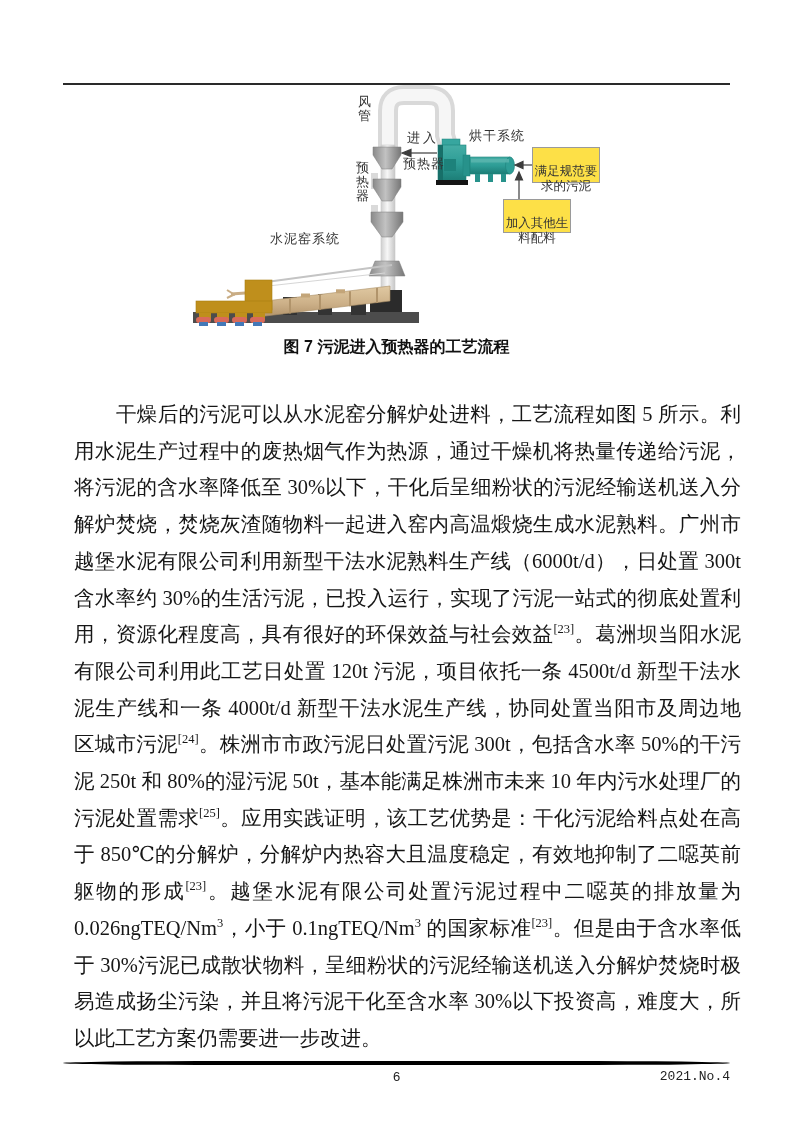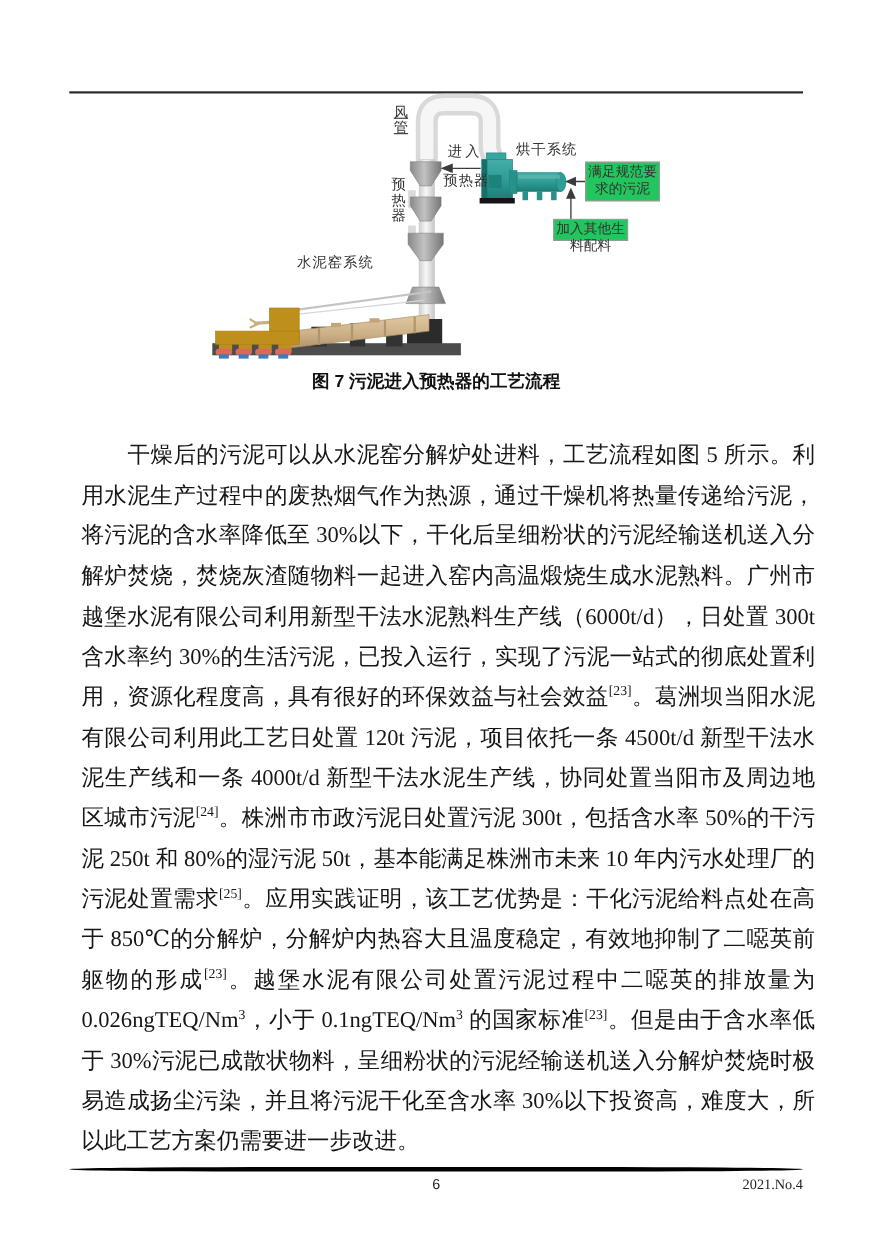--- a/index.html
+++ b/index.html
@@ -19,26 +19,26 @@
   
   .figure{position:absolute;left:185px;top:85px;width:420px;height:258px;}
   .figure svg{position:absolute;left:0;top:0;}
   .fig-label{
     position:absolute;font-size:13px;color:#333;line-height:15px;white-space:nowrap;
   }
   .fig-label.vertical{
     white-space:normal;word-break:break-all;width:15px;text-align:center;line-height:14px;
   }
   .fig-box{
-    position:absolute;box-sizing:border-box;border:1px solid #9a9a9a;background:#22c55e;
-    font-size:12.5px;line-height:15px;text-align:center;padding:1px 1px;color:#333;
+    position:absolute;box-sizing:border-box;border:1px solid #9a9a9a;background:#fde047;
+    font-size:12.5px;line-height:15px;text-align:center;padding:16px 1px;color:#333;
   }
   .box-sludge{left:347px;top:62px;width:68px;height:36px;}
   .box-materials{left:318px;top:114px;width:68px;height:20px;}
-  .label-duct{left:172px;top:10px;text-decoration:underline;}
+  .label-duct{left:172px;top:10px;}
   .label-enter{left:222px;top:45px;letter-spacing:3px;}
   .label-enter2{left:218px;top:71px;letter-spacing:1px;}
   .label-preheater{left:170px;top:76px;}
   .label-drying{left:284px;top:43px;letter-spacing:1px;}
   .label-kiln{left:85px;top:146px;letter-spacing:1px;}
   .figure-caption{
     position:absolute;left:63px;top:337px;width:667px;text-align:center;
     font-size:16px;font-weight:bold;color:#111;
     font-family:"Liberation Sans","DejaVu Sans",sans-serif;
   }
@@ -57,21 +57,21 @@
   .footer-rule{
     position:absolute;left:63px;top:1061px;width:667px;height:4px;background:#000;
     border-radius:50%/100%;
   }
   .footer-page-number{
     position:absolute;left:63px;top:1069px;width:667px;text-align:center;font-size:13px;color:#222;
     font-family:"Liberation Sans","DejaVu Sans",sans-serif;
   }
   .footer-issue{
     position:absolute;left:430px;top:1069px;width:300px;text-align:right;font-size:13px;color:#222;
-    font-family:Liberation Serif, serif;
+    font-family:Liberation Mono, monospace;
   }
 </style>
 </head>
 <body>
 
 <div class="page">
 
   <div class="header-rule"></div>
 
   <div class="figure">

